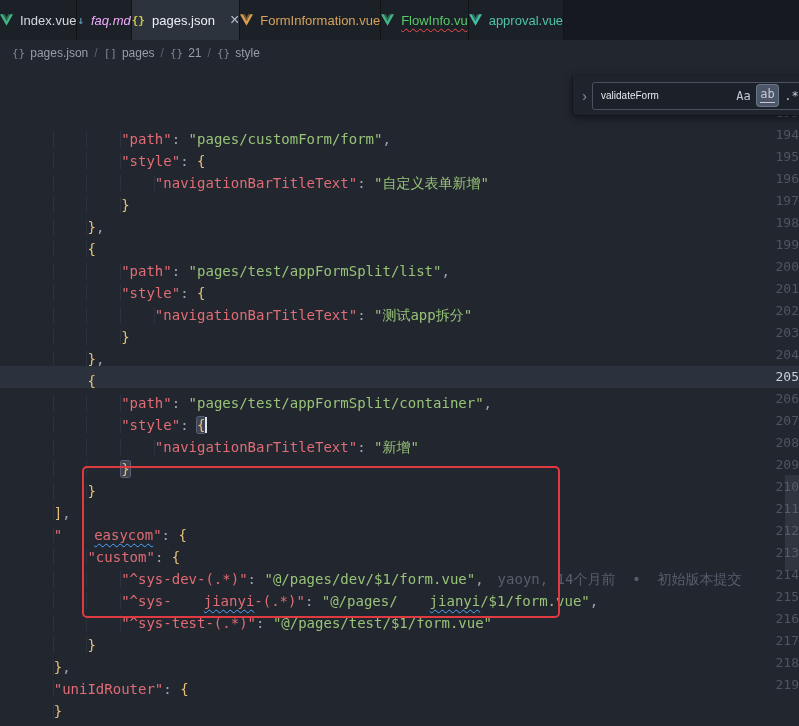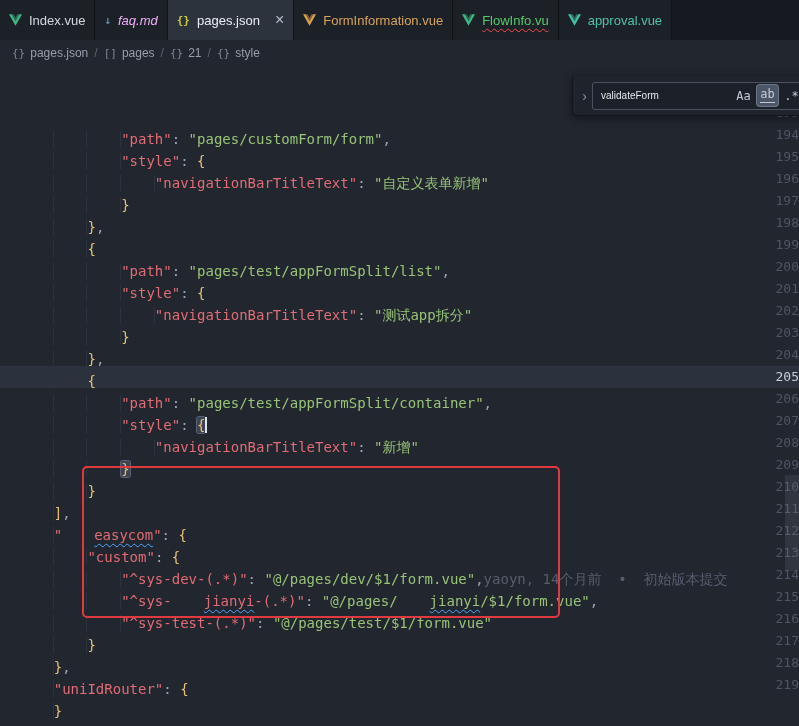--- a/index.html
+++ b/index.html
@@ -5,21 +5,21 @@
   * { margin:0; padding:0; box-sizing:border-box; }
   html,body { background:#101216; }
   .window{
     position:relative; width:799px; height:726px; overflow:hidden;
     background:var(--bg-editor); font-family:"Liberation Sans",sans-serif;
     color:#abb2bf;
   }
   
   .tabbar{ display:flex; height:40px; background:var(--bg-tabbar); overflow:hidden; }
   .tab{
-    display:flex; align-items:center; gap:7px; padding:0 9px;
+    display:flex; align-items:center; gap:7px; padding:0 0;
     background:var(--bg-tab); border-right:1px solid #111317;
     font-size:13px; flex:0 0 auto; cursor:pointer; white-space:nowrap;
   }
   .tab.active{ background:var(--bg-tab-active); box-shadow:inset 0 0 0 1px #3a4150, inset 0 2px 0 #3f4document655; }
   .tab.italic .tab-label{ font-style:italic; }
   .tab-icon{ font-size:11px; font-weight:bold; display:flex; align-items:center;
              font-family:"DejaVu Sans Mono",monospace; }
   .tab-icon svg{ display:block; }
   .tab-close{ color:#b6bdc9; margin-left:8px; font-size:16px; line-height:1; cursor:pointer; }
   .err-wavy{ text-decoration:underline wavy var(--error);
@@ -43,21 +43,21 @@
         transparent, transparent calc(4ch - 1px), var(--guide) calc(4ch - 1px), var(--guide) 4ch); }
   .tk{ color:var(--key); }
   .ts{ color:var(--str); }
   .tp{ color:var(--punct); }
   .tb{ color:var(--brace); }
   .tm{ background:var(--match-bg); box-shadow:0 0 0 1px #586175; border-radius:2px; }
   .wv{ text-decoration:underline wavy var(--info); text-decoration-thickness:1px;
        text-underline-offset:3px; text-decoration-skip-ink:none;margin-left:32px; }
   .cursor{ display:inline-block; width:2px; height:16px; background:var(--cursor);
            vertical-align:-3px; }
-  .blame{ color:var(--blame); }
+  .blame{ color:var(--blame); margin-left:14px; }
   
   .annotation{ position:absolute; left:82px; top:400px; width:478px; height:152px;
                border:2px solid var(--annotation); border-radius:5px; pointer-events:none; }
   
   .find-widget{ position:absolute; top:10px; left:572px; width:240px; height:40px;
                 background:var(--find-bg); border:1px solid #12151a; border-top:none;
                 border-radius:0 0 4px 4px; box-shadow:0 2px 10px rgba(0,0,0,.45);
                 display:flex; align-items:center; padding:4px; }
   .find-chevron{ width:15px; align-self:stretch; display:flex; align-items:center;
                  justify-content:center; color:#8a93a2; font-size:14px; cursor:pointer; }

